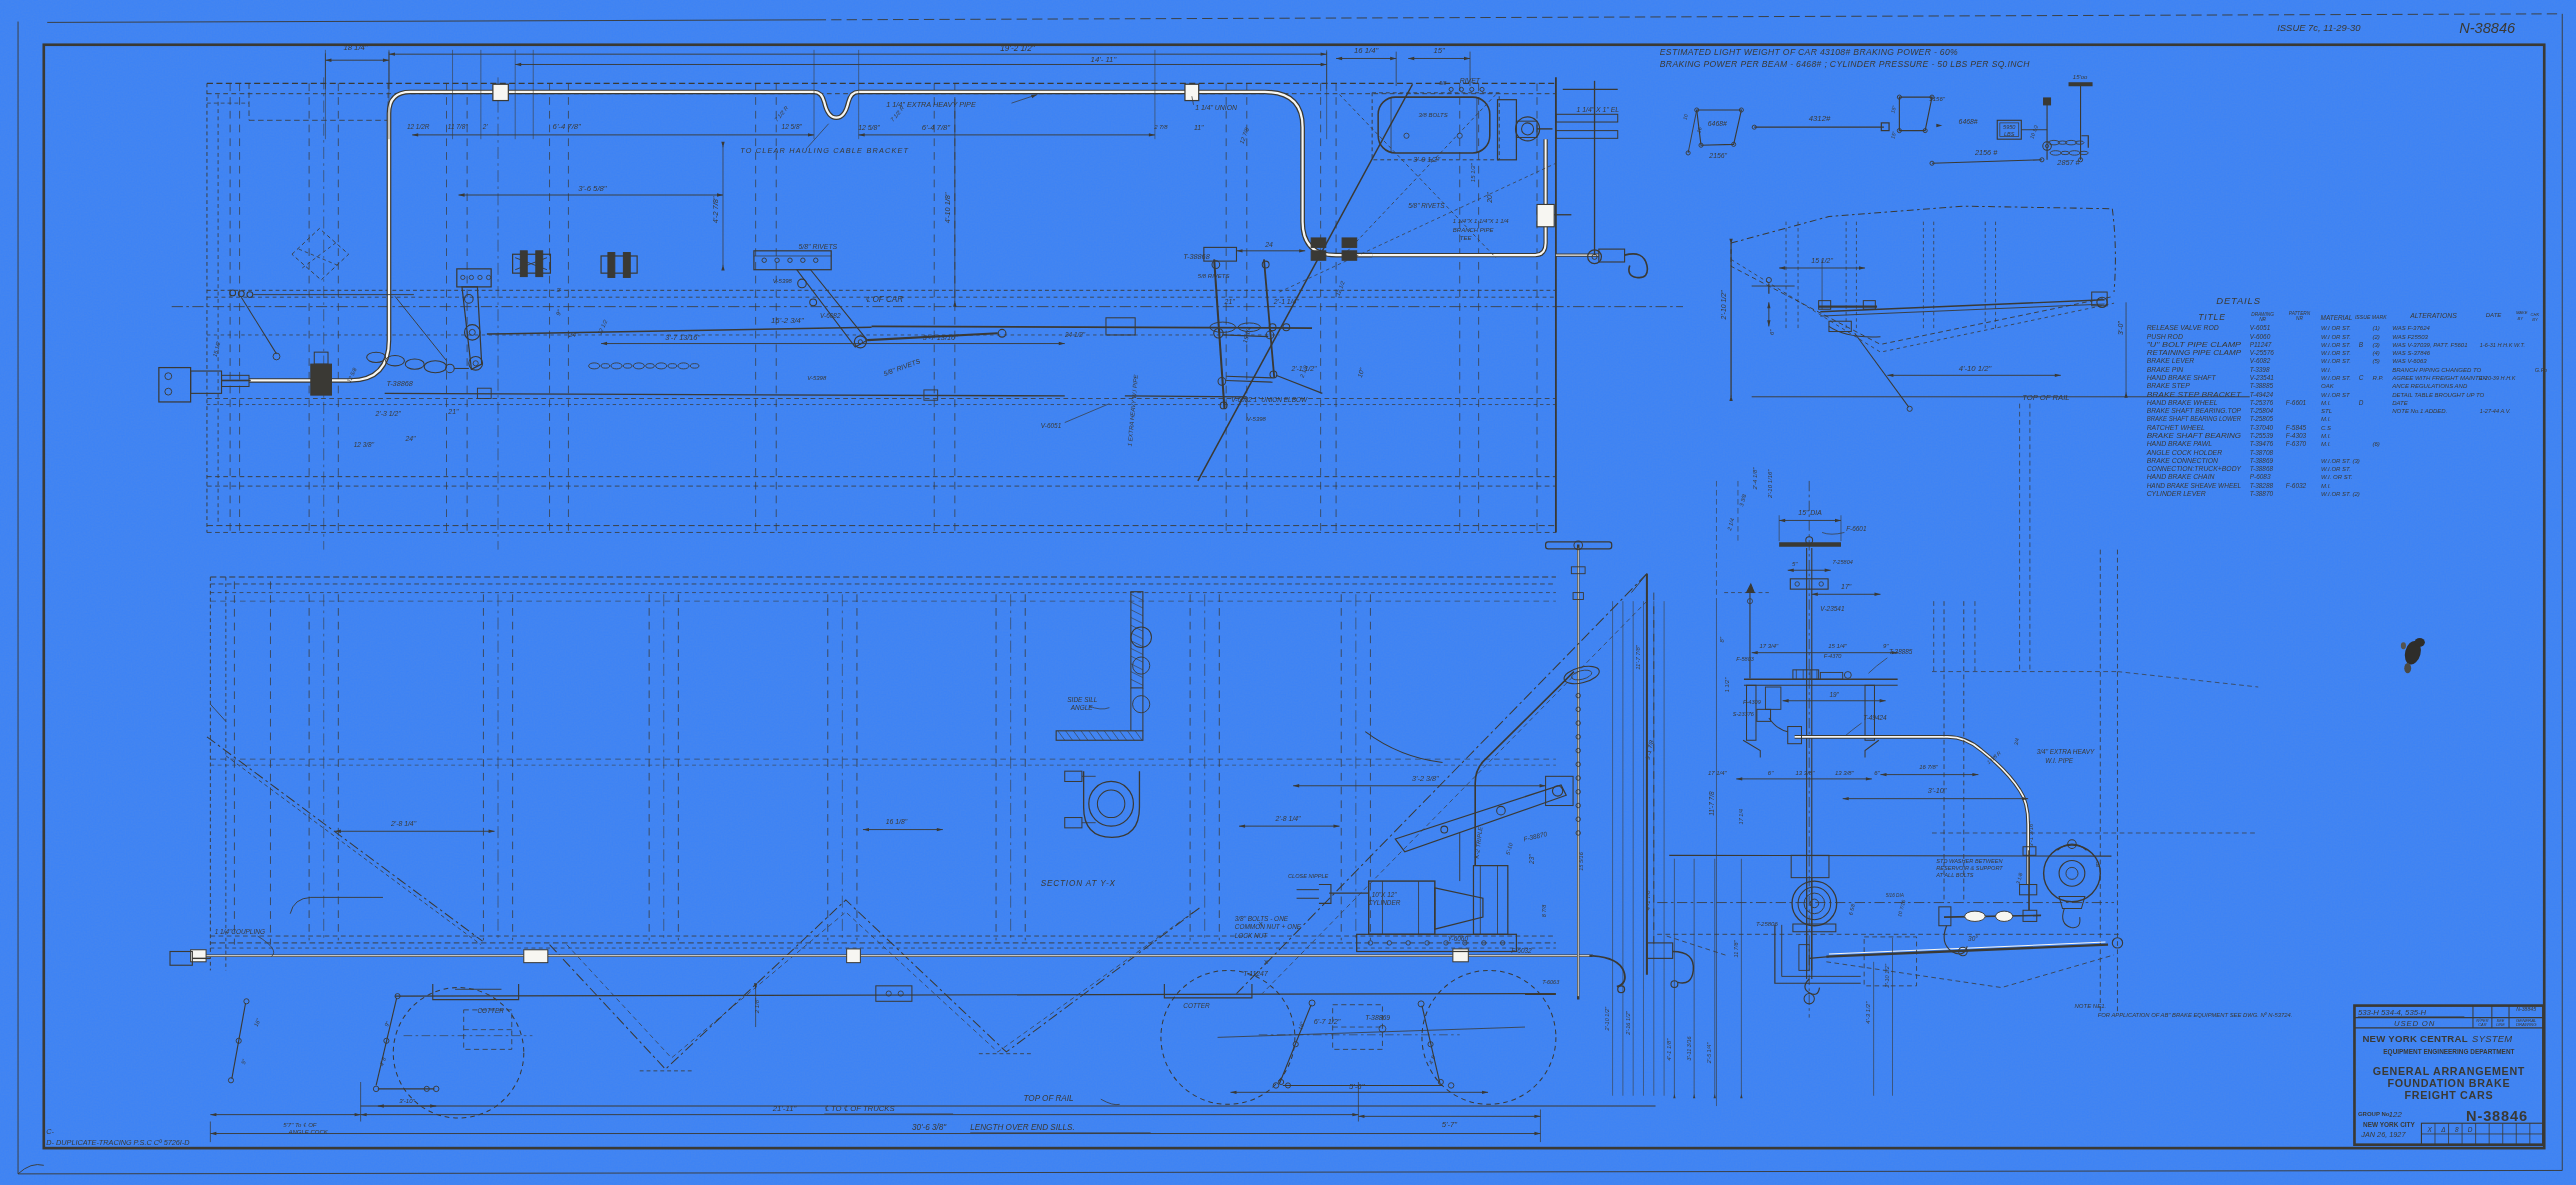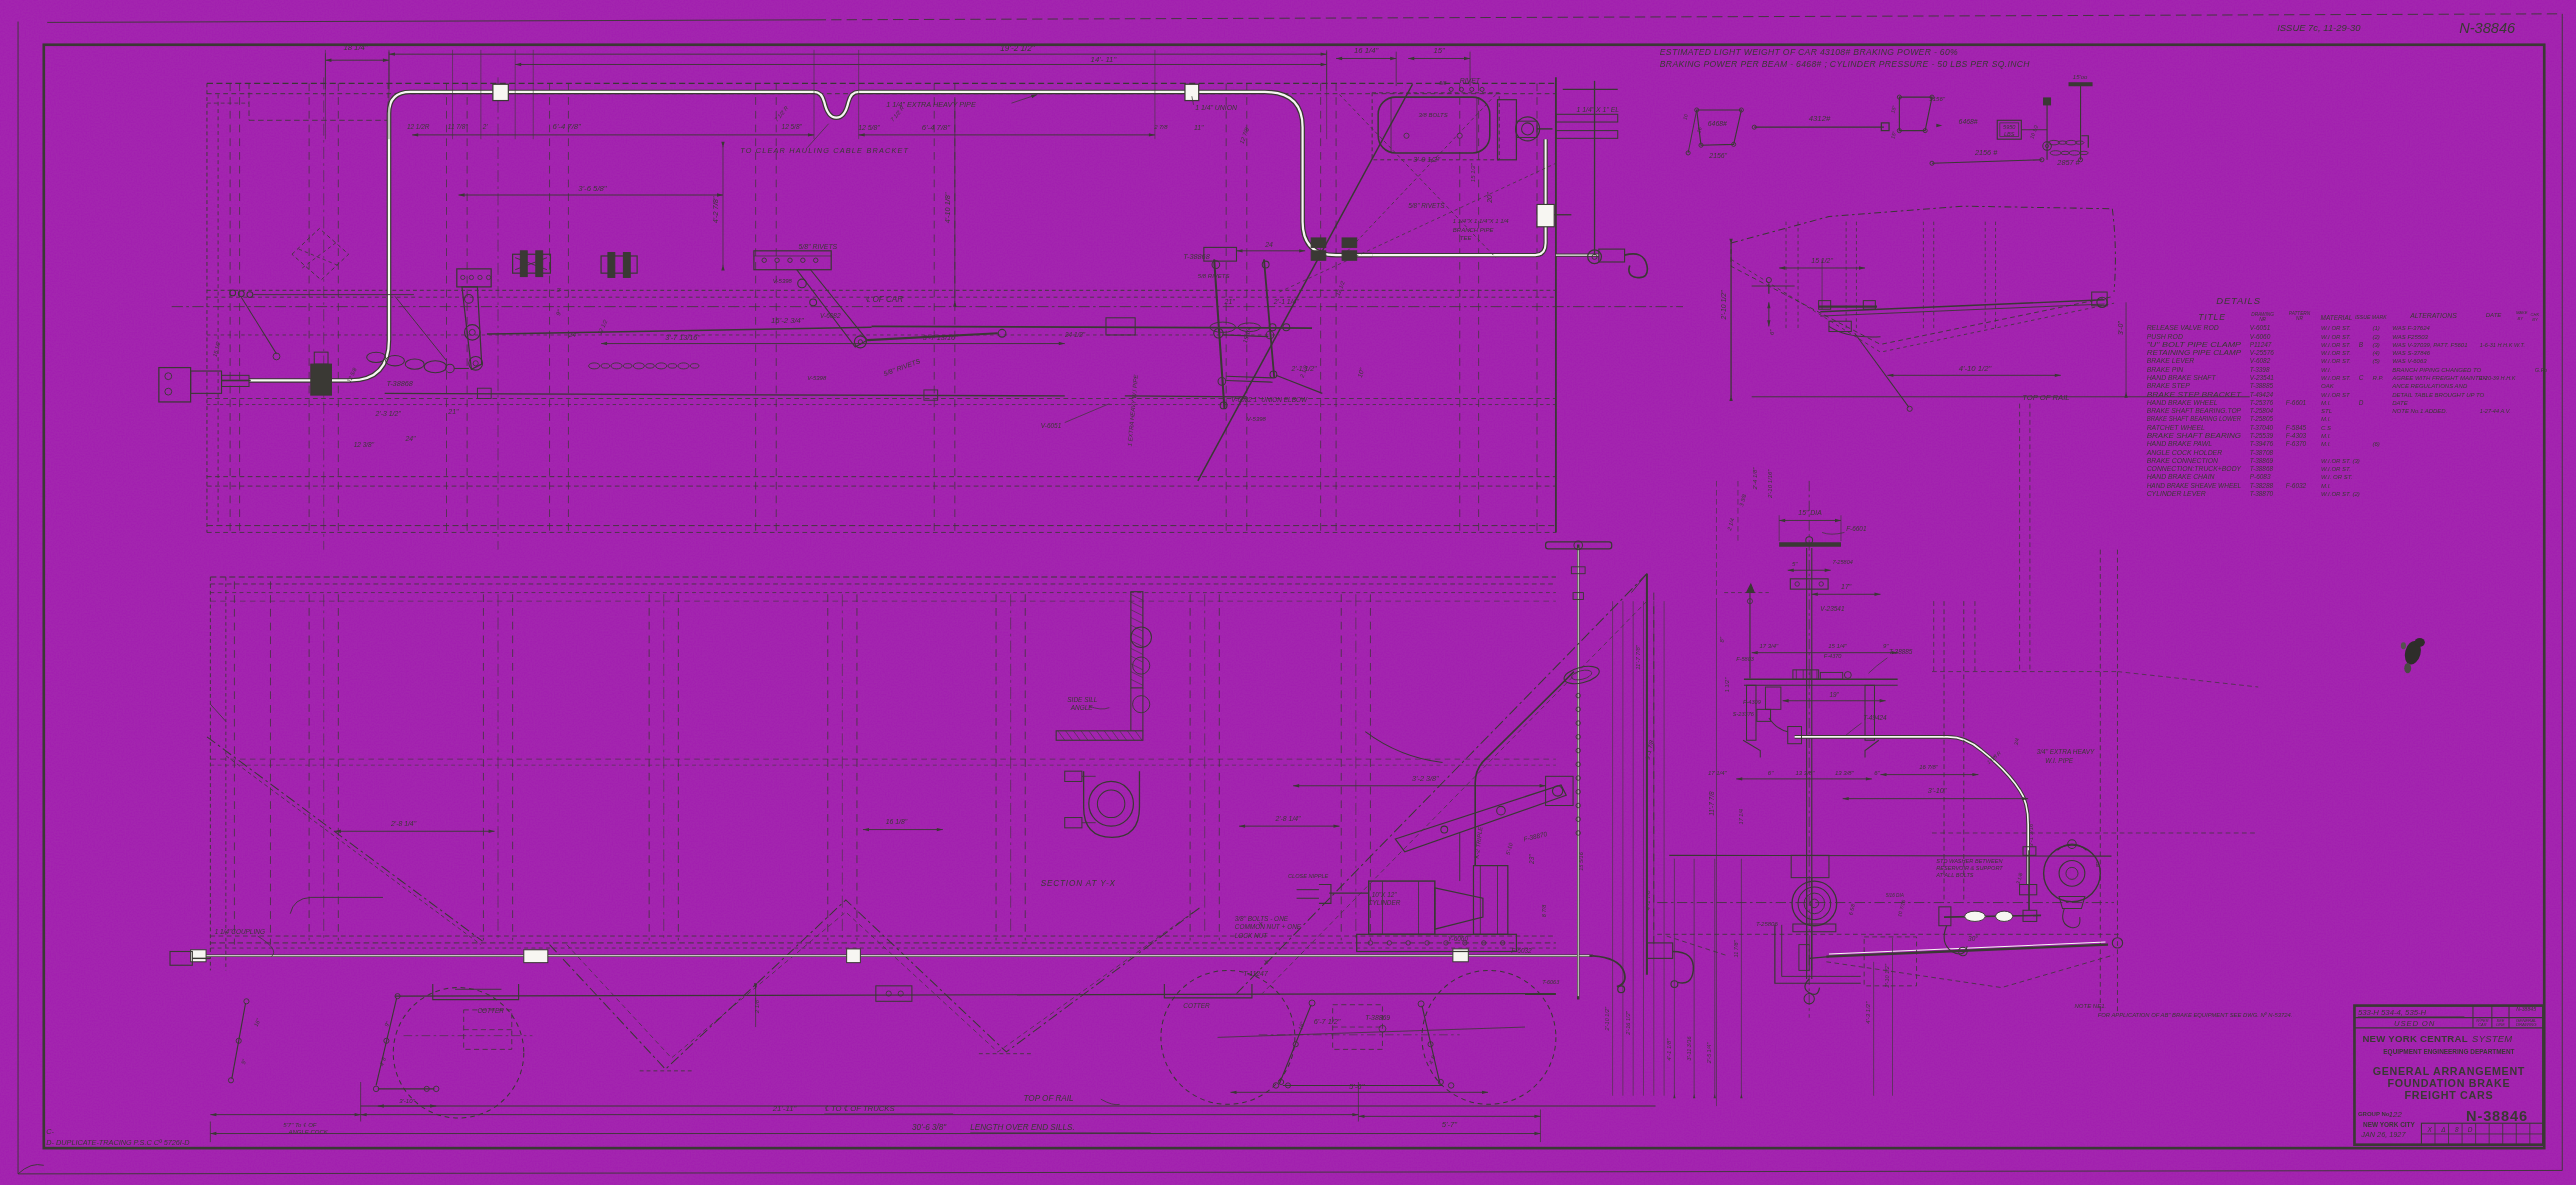--- a/index.html
+++ b/index.html
@@ -1,14 +1,14 @@
 <!DOCTYPE html>
 <html style="font-size:13.7px"><head><meta charset="utf-8"><style>
 html,body{margin:0;padding:0;background:#e8e7e3;}
-#sheet{width:2576px;height:1186px;background:#a21caf;position:relative;overflow:hidden;}
+#sheet{width:2576px;height:1186px;background:#3b82f6;position:relative;overflow:hidden;}
 text{font-family:"Liberation Sans",sans-serif;}
 </style></head><body>
 <div id="sheet">
 <svg width="2576" height="1186" viewBox="0 0 3000 1381">
 <defs>
         <filter id="grain" x="0" y="0" width="100%" height="100%">
           <feTurbulence type="fractalNoise" baseFrequency="0.55" numOctaves="2" seed="11" stitchTiles="stitch" result="t"></feTurbulence>
           <feColorMatrix in="t" type="matrix" values="0 0 0 0 0.42  0 0 0 0 0.41  0 0 0 0 0.39  0.10 0 0 0 0"></feColorMatrix>
         </filter>
       </defs>

